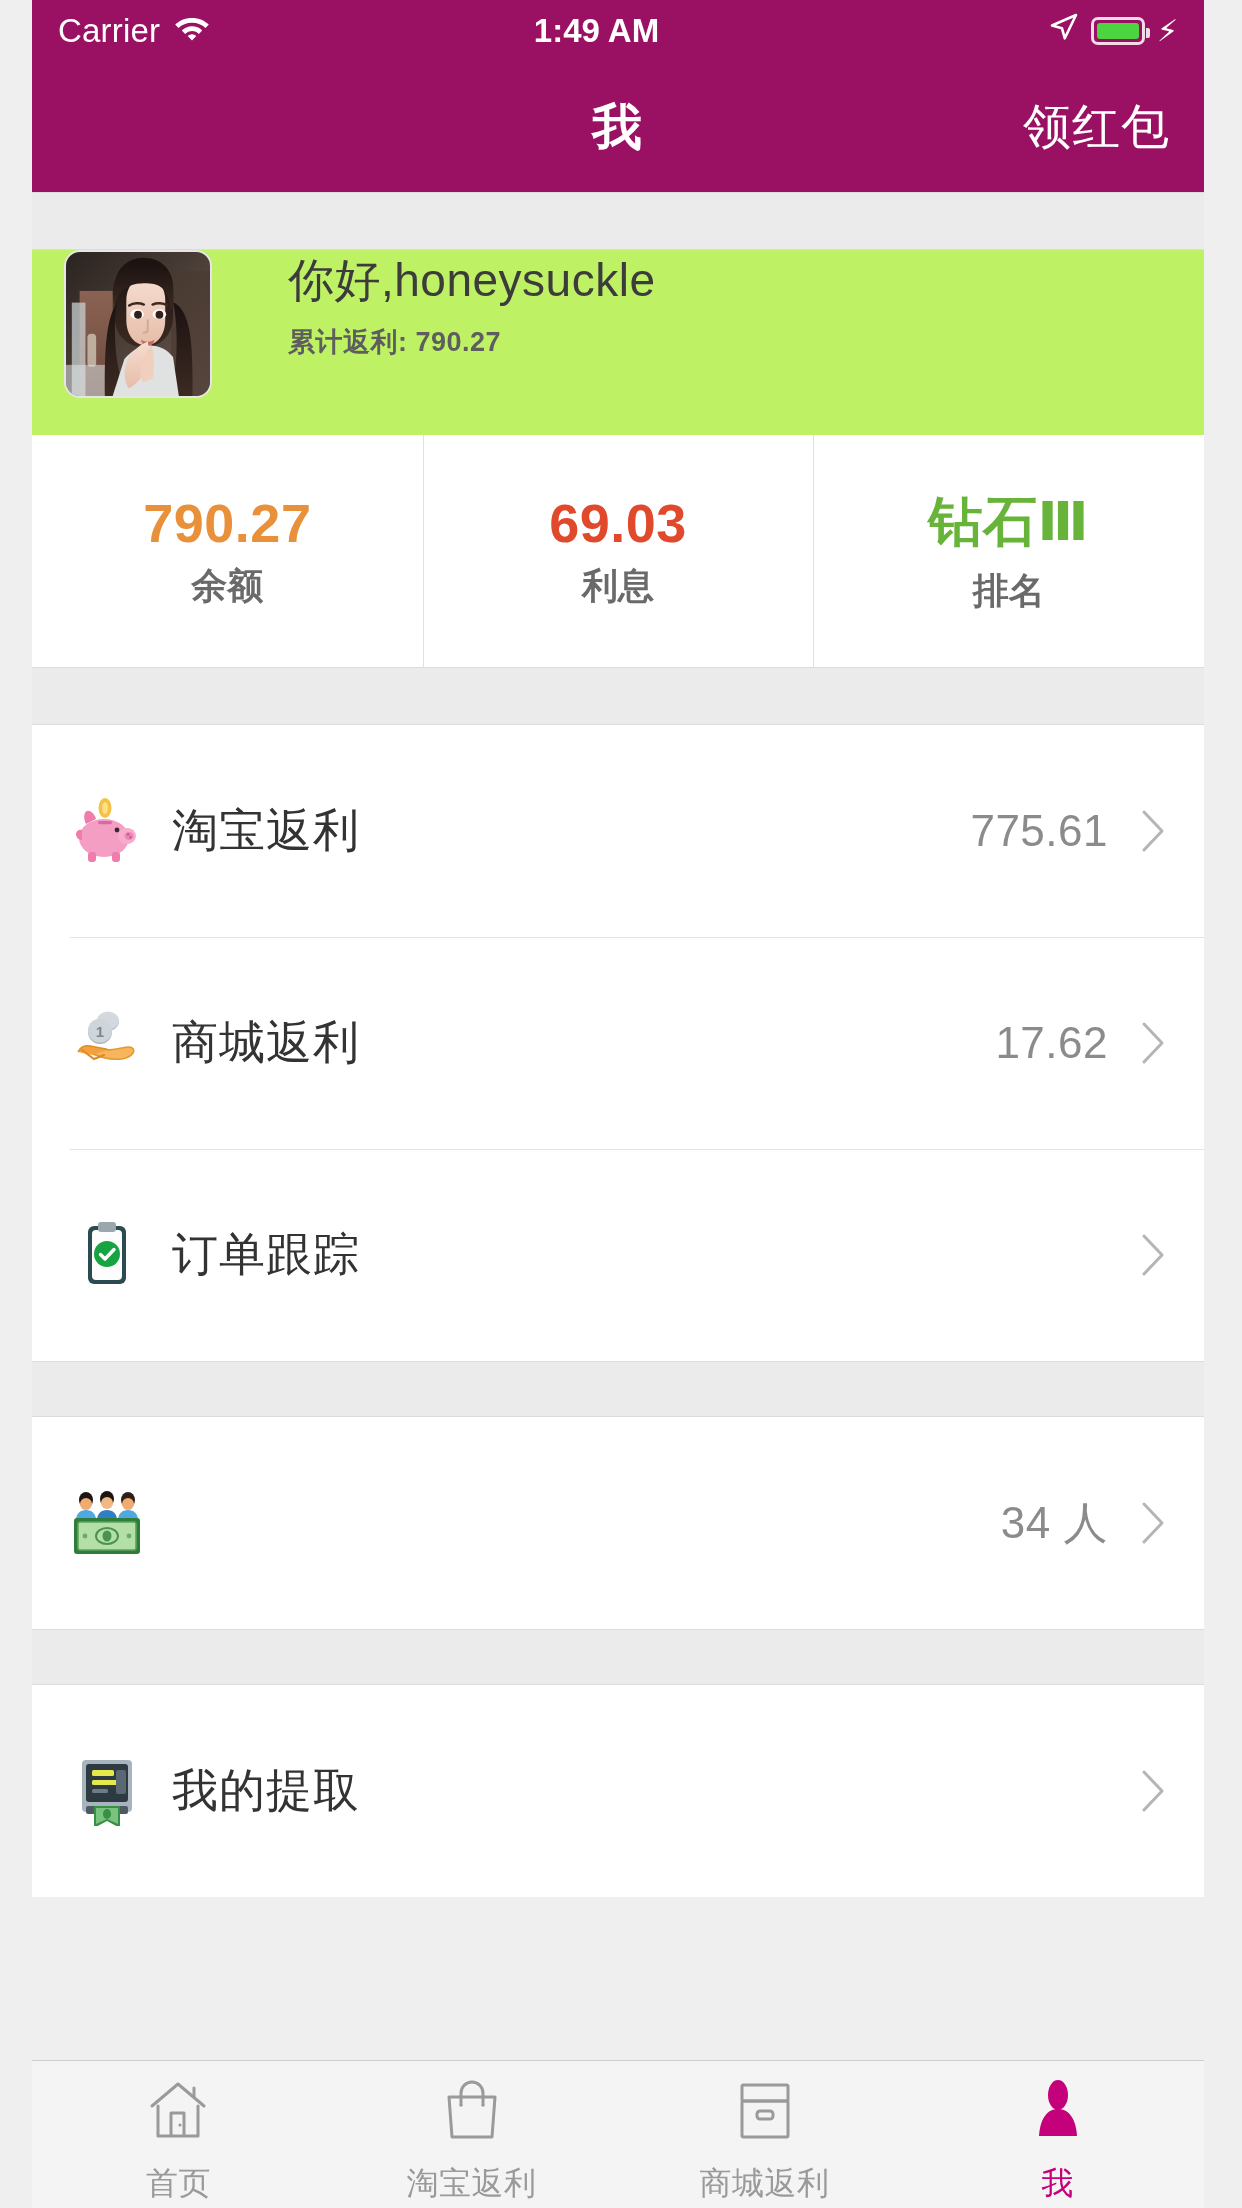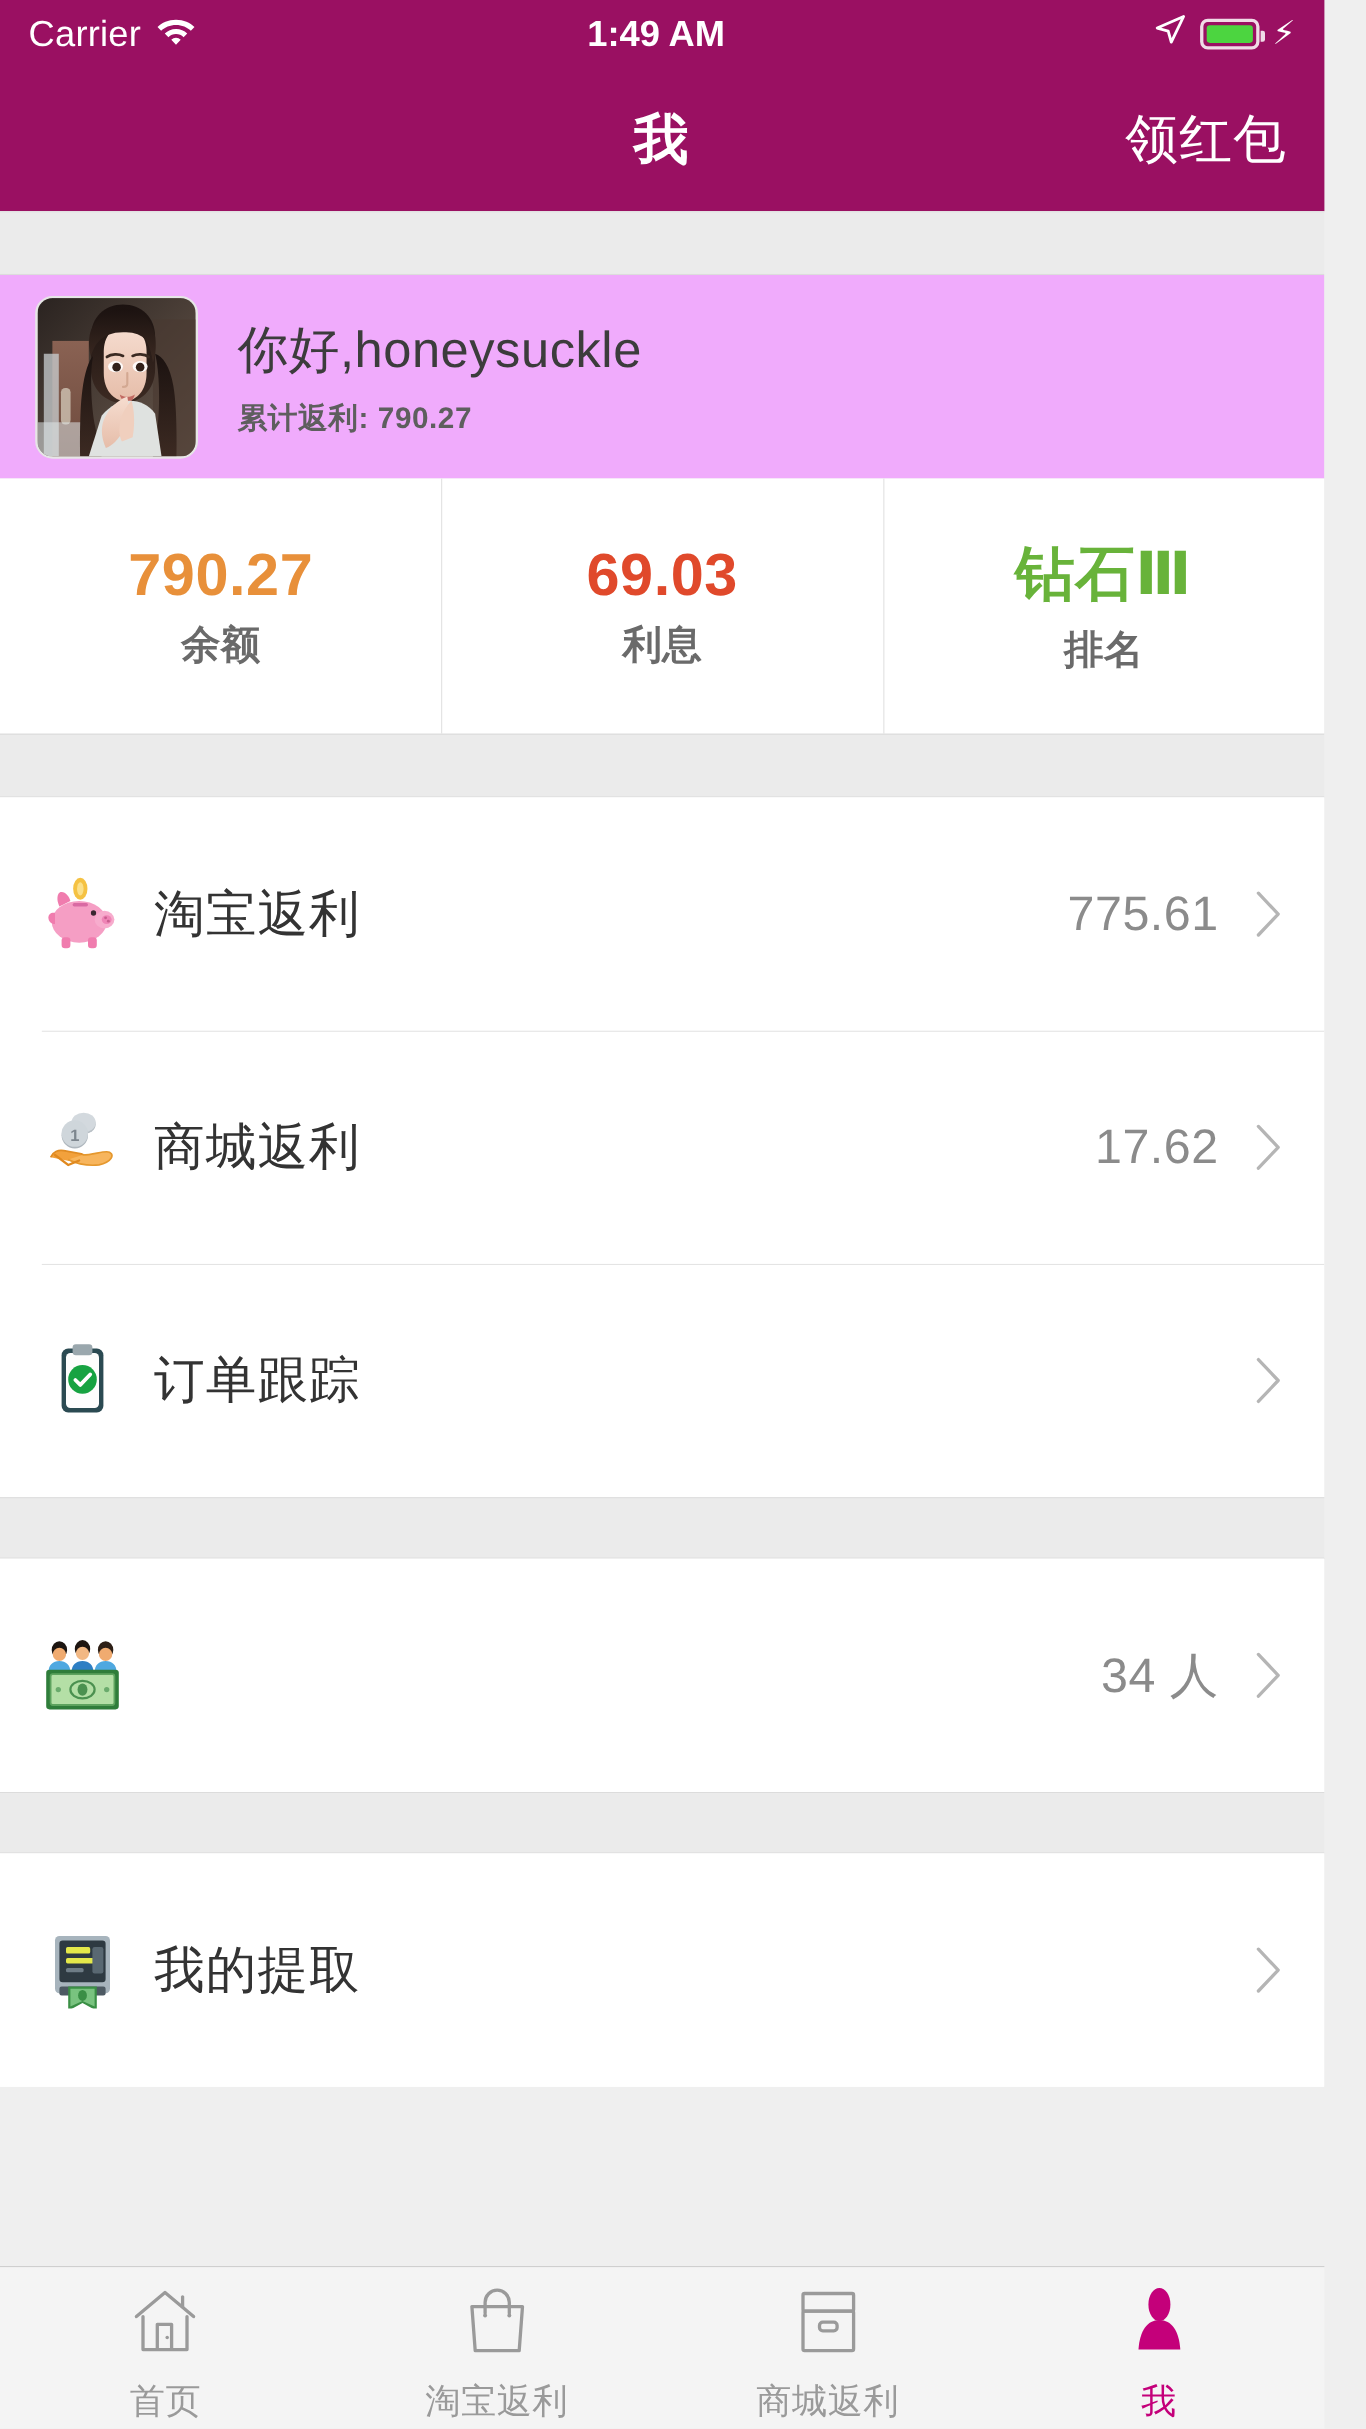--- a/index.html
+++ b/index.html
@@ -3,21 +3,21 @@
 <meta charset="utf-8">
 <style>
   * { margin:0; padding:0; box-sizing:border-box; }
   html,body { width:1242px; height:2208px; }
   body {
     font-family:"Liberation Sans","DejaVu Sans",sans-serif;
     background:#efefef;
     -webkit-font-smoothing:antialiased;
     overflow:hidden;
   }
-  #app { position:relative; width:1204px; height:2208px; background:#efefef; display:flex; flex-direction:column; }
+  #app { position:relative; width:1204px; height:2208px; background:#efefef; display:flex; flex-direction:column;padding-left:32px; }
 
   
   .topbar { background:#9a1062; color:#fff; flex:0 0 auto; }
   .statusbar {
     height:62px; display:flex; align-items:center;
     padding:0 26px; font-size:32px; font-weight:500;
   }
   .sb-left { display:flex; align-items:center; gap:14px; }
   .carrier { font-size:33px; letter-spacing:0.2px; }
   .wifi-icon { display:block; }
@@ -46,22 +46,23 @@
   }
 
   
   .content { flex:1 1 auto; overflow:hidden; background:#efefef; }
   .gap { background:#ebebeb; border-top:1px solid #dcdcdc; border-bottom:1px solid #dcdcdc; }
   .gap.h58 { height:58px; }
   .gap.h56 { height:56px; }
 
   
   .profile {
-    background:#f0abfc; height:185px; display:flex; align-items:center;
+    background:#bef264; height:185px; display:flex; align-items:flex-start;
     padding:0 0 0 32px;
+    gap:40px;
   }
   .avatar {
     width:148px; height:148px; border-radius:16px; overflow:hidden;
     background:#d9d2cc; flex:0 0 auto; border:2px solid #e6e6e6;
     position:relative;
   }
   .avatar svg { display:block; width:100%; height:100%; }
   .profile-text { margin-left:36px; display:flex; flex-direction:column; gap:12px; }
   .greeting { font-size:46px; color:#3c3c3c; font-weight:400; letter-spacing:0.5px; }
   .cumulative { font-size:27px; color:#5e5e5e; font-weight:700; letter-spacing:0.5px; }

